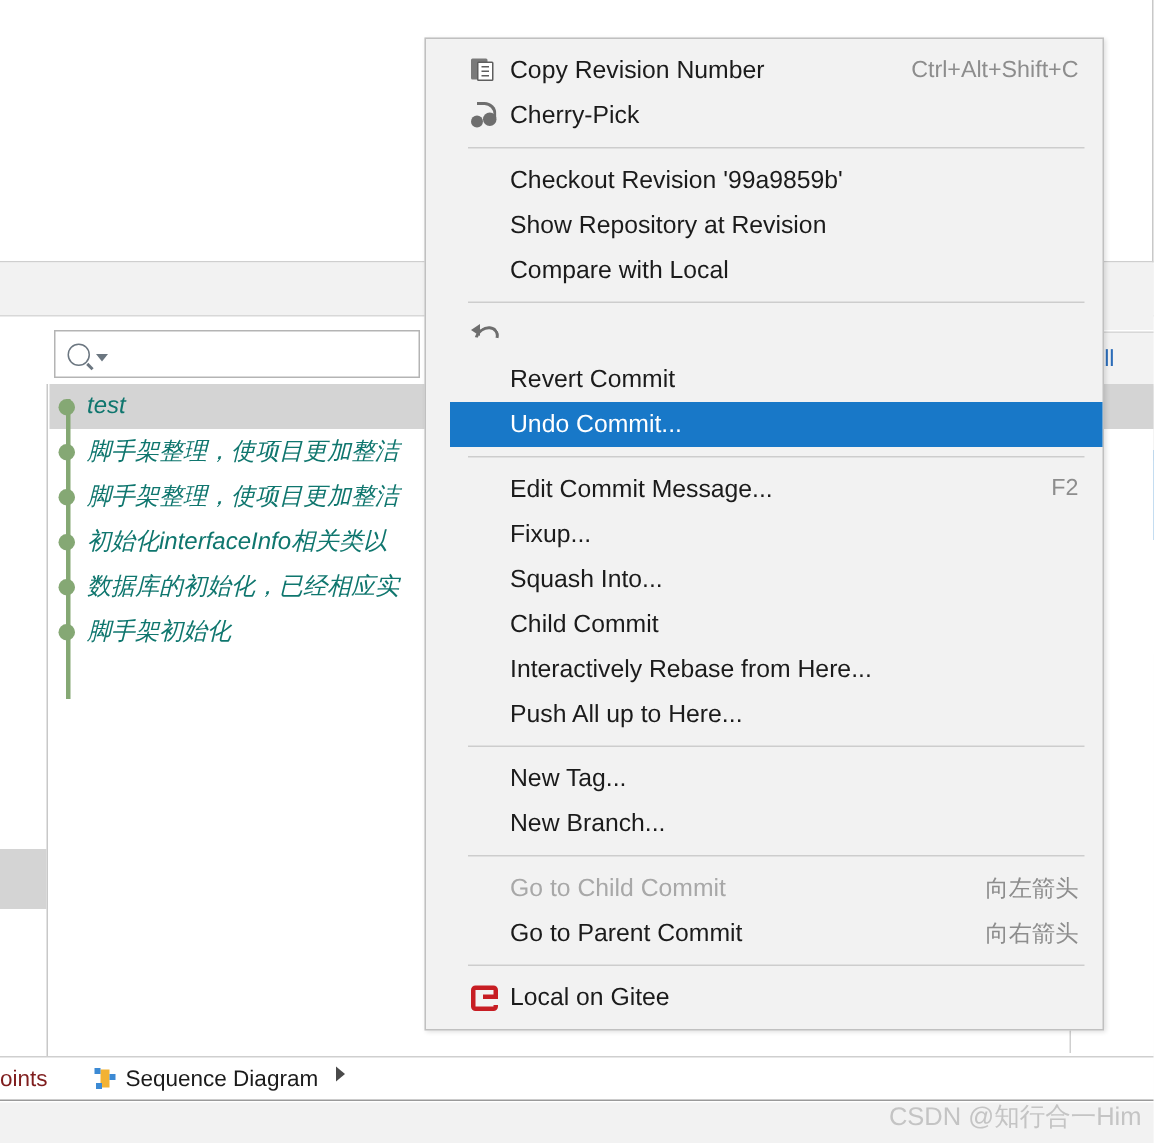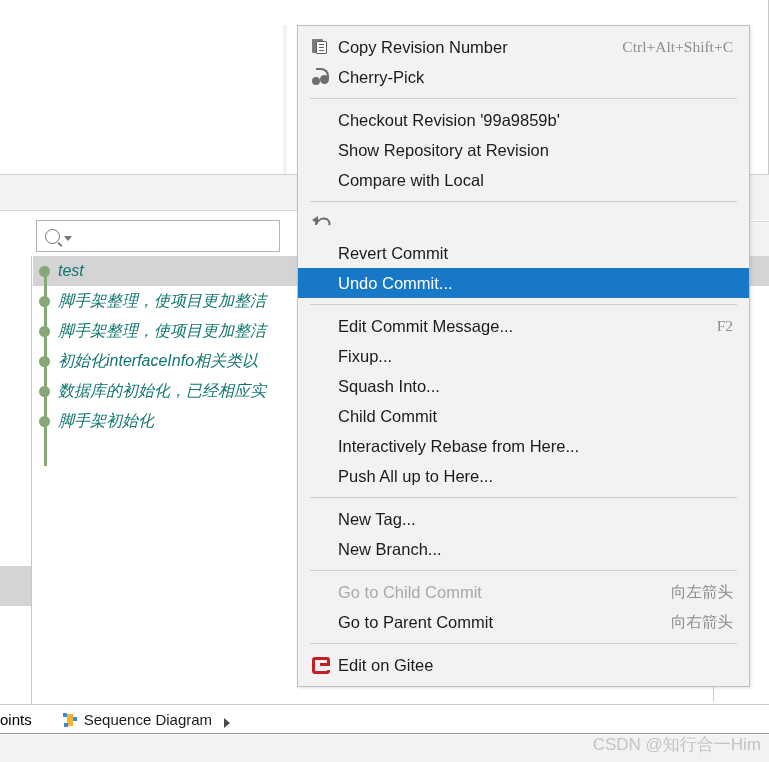--- a/index.html
+++ b/index.html
@@ -211,26 +211,26 @@
     width: 769px; height: 30px;
     background: #ffffff;
     border-top: 1px solid #cfcfcf;
     border-bottom: 1px solid #9a9a9a;
     box-sizing: border-box;
     display: flex;
     align-items: center;
   }
   #bottom-bar-item-breakpoints {
     font-size: 15px;
-    color: #000000;
+    color: #7f1d1d;
     margin-left: 0px;
   }
   #bottom-bar-item-seqdiagram {
     display: flex;
-    align-items: flex-end;
+    align-items: flex-start;
     margin-left: 30px;
     gap: 6px;
   }
   #seq-icon {
     position: relative;
     width: 16px; height: 16px;
     flex: 0 0 auto;
   }
   #seq-icon .bar-yellow {
     position: absolute;
@@ -260,26 +260,26 @@
   #bottom-strip {
     position: absolute;
     left: 0; top: 735px;
     width: 769px; height: 27px;
     background: #f2f2f2;
   }
 
   
   #context-menu {
     position: absolute;
-    left: 297px; top: 25px;
+    left: 283px; top: 25px;
     width: 453px;
     background: #f2f2f2;
     border: 1px solid #c0c0c0;
     box-sizing: border-box;
-    padding: 6px 0 6px 0;
+    padding: 6px 0 6px 16px;
     box-shadow: 1px 1px 3px rgba(0,0,0,0.12);
     z-index: 50;
   }
   .menu-item {
     position: relative;
     height: 30px;
     display: flex;
     align-items: center;
     padding: 0 16px 0 14px;
     box-sizing: border-box;
@@ -302,21 +302,21 @@
     font-family: "Liberation Sans", "DejaVu Sans", sans-serif;
   }
   .menu-item.highlighted .menu-label { color: #ffffff; }
   .menu-item.disabled .menu-label { color: #a8a8a8; }
   .menu-shortcut {
     margin-left: auto;
     font-size: 15.5px;
     color: #8d8d8d;
     white-space: nowrap;
     padding-left: 24px;
-    font-family: Liberation Serif, serif;
+    font-family: Liberation Sans, sans-serif;
   }
   .menu-separator {
     height: 1px;
     background: #cdcdcd;
     margin: 6px 12px;
   }
 
   
   .ico { position: relative; width: 18px; height: 18px; flex: 0 0 auto; }
 
@@ -630,17 +630,17 @@
   <div class="menu-separator"></div>
 
   <div class="menu-item">
     <span class="menu-icon-slot">
       <span class="ico ico-gitee">
         <span class="g-outer"></span>
           <span class="g-notch"></span>
           <span class="g-cut"></span>
       </span>
     </span>
-    <span class="menu-label">Edit on Gitee</span>
+    <span class="menu-label">Local on Gitee</span>
   </div>
 </div>
 
 <div id="watermark">CSDN @知行合一Him</div>
 
 </body></html>

